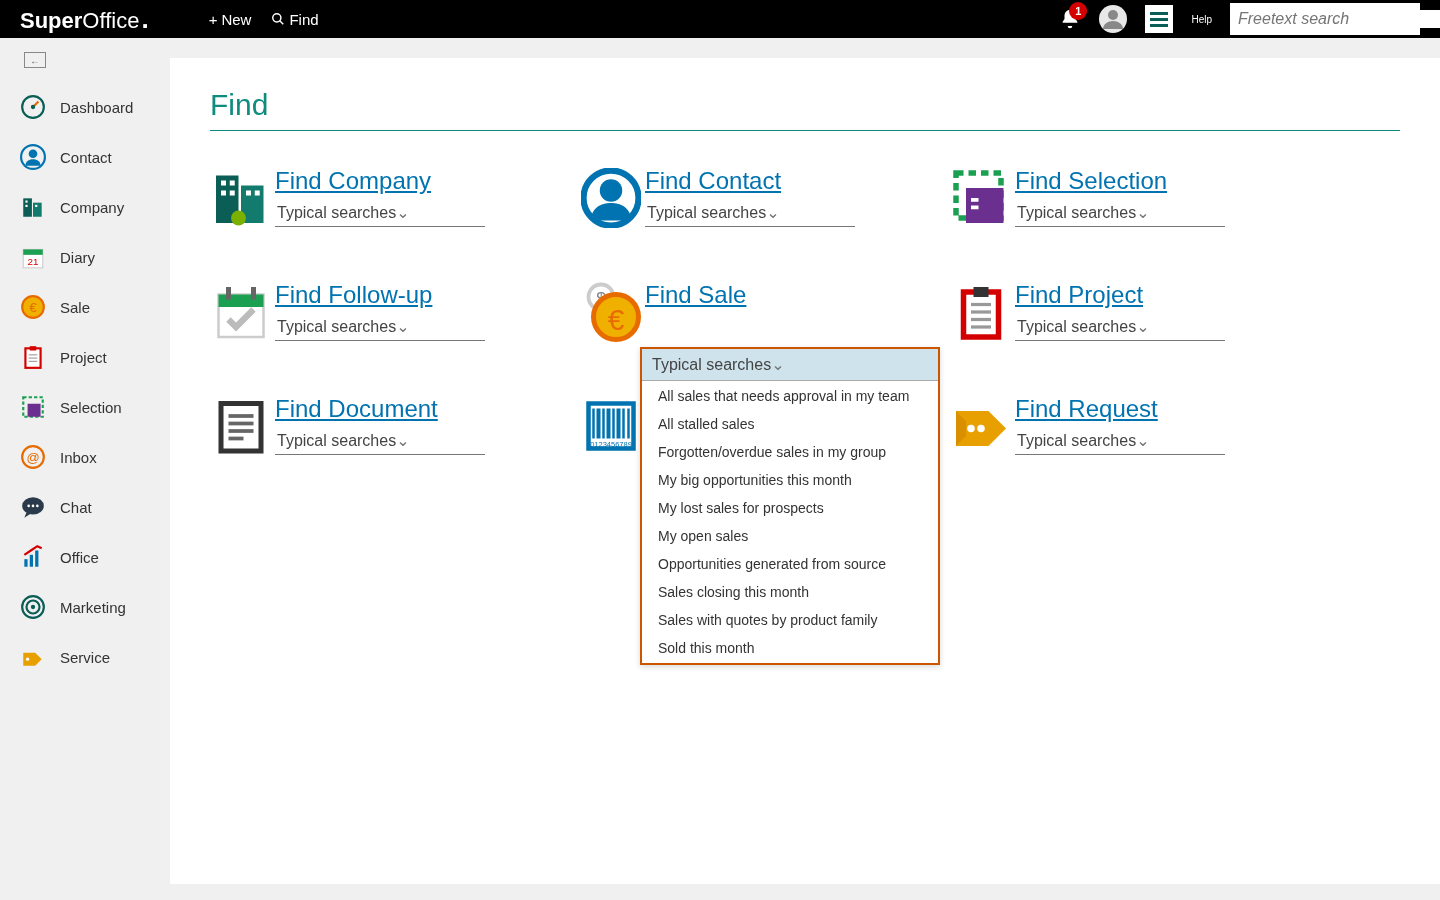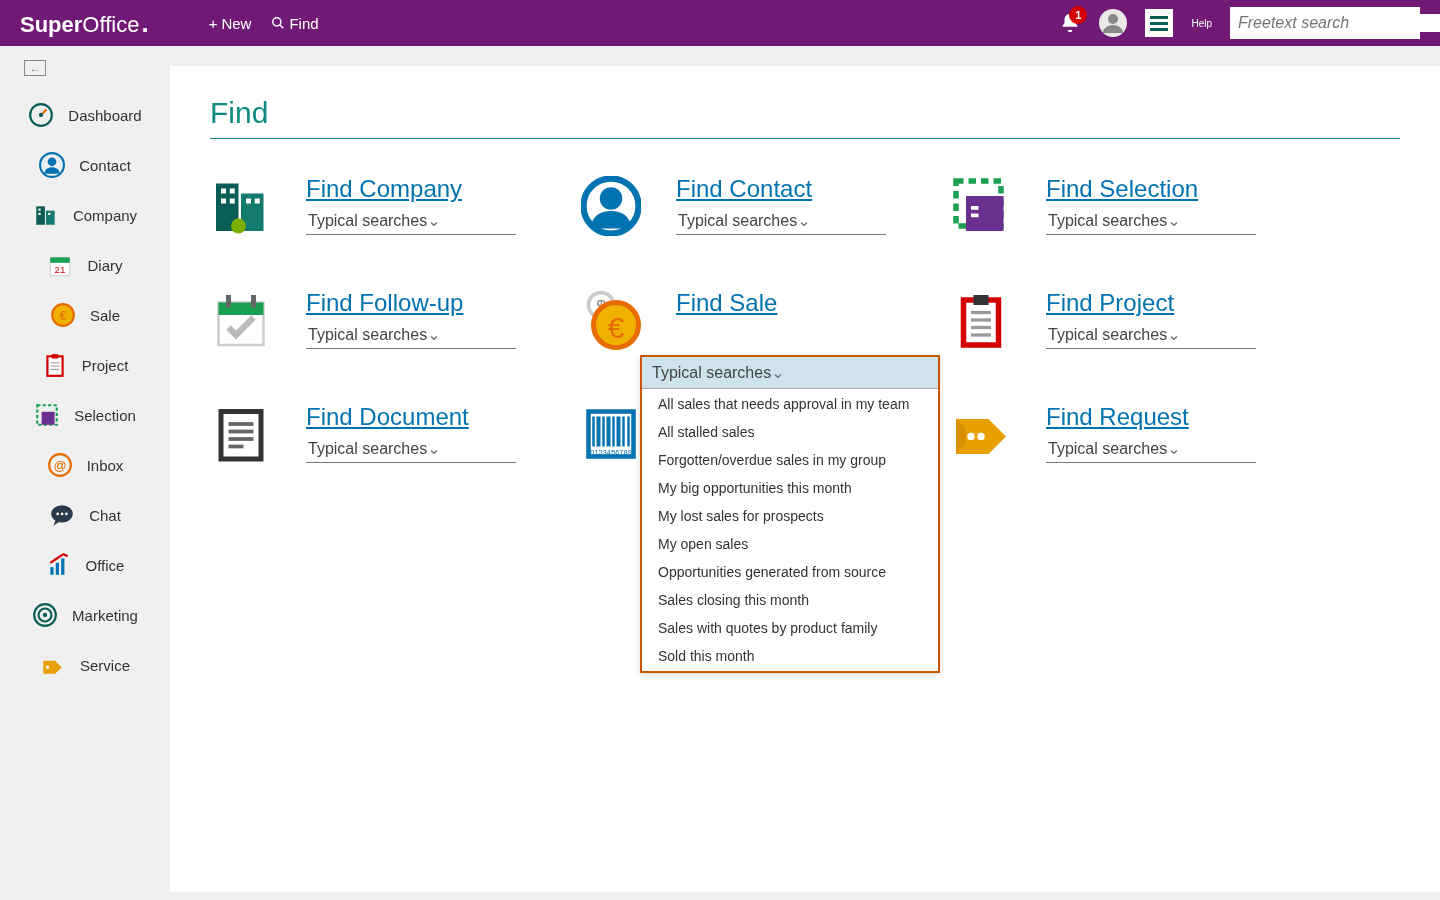--- a/index.html
+++ b/index.html
@@ -1,45 +1,45 @@
 <!DOCTYPE html>
 <html><head>
 <meta charset="utf-8">
 <style>
   * { box-sizing: border-box; margin: 0; padding: 0; }
   body { font-family: Segoe UI, Arial, sans-serif; font-size: 14px; color: #333; background: #f0f0f0; width: 1440px; height: 900px; overflow: hidden; }
-  .topbar { background: #701a75; height: 46px; display: flex; align-items: center; padding: 0 20px; color: #fff; }
+  .topbar { background: #000000; height: 38px; display: flex; align-items: center; padding: 0 20px; color: #fff; }
   .logo { font-size: 22px; font-weight: 700; display: flex; align-items: baseline; }
   .logo .thin { font-weight: 300; }
   .logo .dot { font-size: 26px; margin-left: 2px; }
   .top-actions { display: flex; gap: 20px; margin-left: 60px; font-size: 15px; }
   .top-action { display: flex; align-items: center; gap: 4px; cursor: pointer; }
   .topbar-right { margin-left: auto; display: flex; align-items: center; gap: 18px; }
   .bell { position: relative; cursor: pointer; }
   .bell svg { width: 22px; height: 22px; fill: #fff; }
   .badge { position: absolute; top: -6px; right: -6px; background: #d40000; color: #fff; border-radius: 50%; width: 18px; height: 18px; font-size: 11px; display: flex; align-items: center; justify-content: center; font-weight: bold; }
   .avatar-top { width: 28px; height: 28px; border-radius: 50%; background: #e8e8e8; overflow: hidden; cursor: pointer; display:flex;align-items:center;justify-content:center; }
   .menu-btn { width: 28px; height: 28px; background: #fff; display: flex; flex-direction: column; justify-content: center; gap: 3px; padding: 5px; cursor: pointer; }
   .menu-btn div { height: 3px; background: #0a5e55; }
   .help { cursor: pointer; font-size: 10px; }
   .searchbox { background: #fff; display: flex; align-items: center; height: 32px; width: 190px; padding: 0 8px; }
   .searchbox input { border: none; outline: none; font-style: italic; font-size: 16px; flex: 1; color: #555; }
   .searchbox svg { width: 18px; height: 18px; }
 
   .layout { display: flex; height: 846px; }
   .sidebar { width: 170px; background: #f0f0f0; padding-top: 10px; }
   .collapse-btn { width: 22px; height: 16px; border: 1px solid #888; margin: 4px 0 14px 24px; position: relative; cursor: pointer; display:flex;align-items:center;justify-content:center; }
-  .nav-item { display: flex; align-items: center; gap: 14px; padding: 12px 20px; cursor: pointer; font-size: 15px; color: #333; justify-content: center; }
+  .nav-item { display: flex; align-items: center; gap: 14px; padding: 12px 20px; cursor: pointer; font-size: 15px; color: #333; }
   .nav-icon { width: 26px; height: 26px; display: flex; align-items: center; justify-content: center; }
 
   .main { flex: 1; background: #fff; margin-top: 20px; padding: 30px 40px; }
   .page-title { color: #108b7f; font-size: 30px; font-weight: 400; margin-bottom: 8px; }
   .hr-green { border: none; border-top: 1px solid #108b7f; margin-bottom: 36px; }
   .cards { display: grid; grid-template-columns: repeat(3, 370px); column-gap: 0; row-gap: 52px; position:relative; }
-  .card { display: flex; align-items: flex-start; gap: 34px; }
+  .card { display: flex; align-items: flex-start; gap: 3px; }
   .card-icon { width: 62px; height: 62px; display:flex; align-items:center; justify-content:center; }
   .card-body { flex: 1; }
   .card-title { color: #0073b0; font-size: 24px; text-decoration: underline; cursor: pointer; font-weight: 400; margin-bottom: 4px; }
   .typical { display: flex; align-items: center; border-bottom: 1px solid #777; padding: 4px 4px 4px 2px; width: 210px; font-size: 16px; color: #444; cursor: pointer; }
   .typical .chev { color: #777; }
   .typical.highlight { background: #cfe3ec; }
 
   .dropdown-panel { position: absolute; top:180px; left: 430px; width: 300px; background: #fff; border: 2px solid #cc5500; padding: 0; z-index: 10; box-shadow: 0 2px 6px rgba(0,0,0,.15); }
   .dropdown-panel .typical { width: auto; margin: 0; border-bottom: 1px solid #aaa; padding: 6px 10px; }
   .dropdown-panel .typical .chev { margin-right: 64px; }

